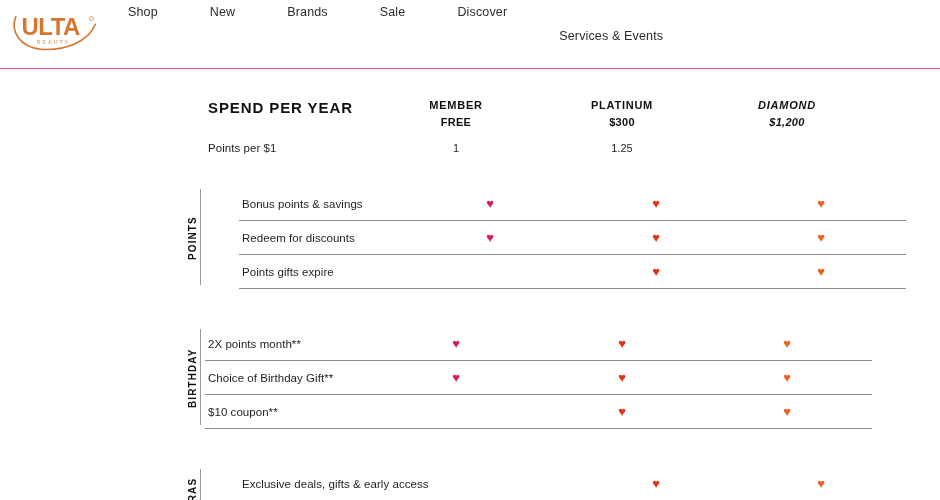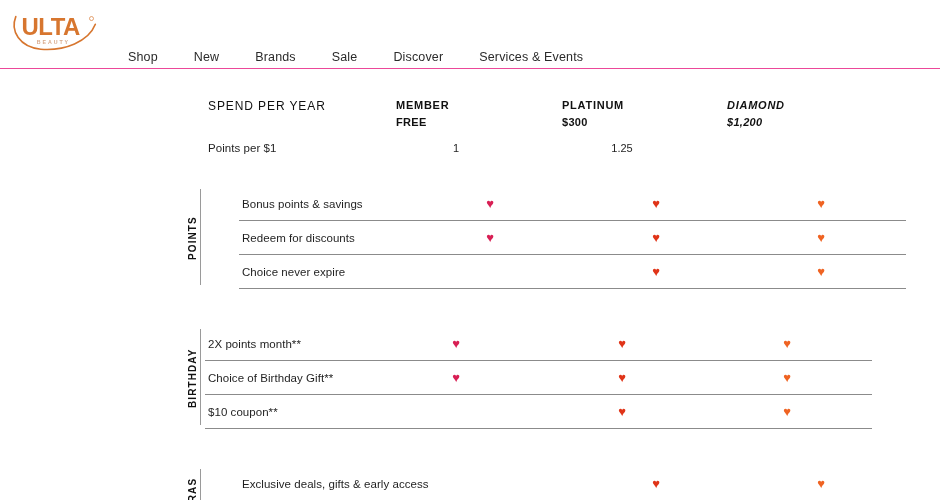--- a/index.html
+++ b/index.html
@@ -34,36 +34,36 @@
     height: 46px;
     display: block;
   }
 
   .nav {
     position: absolute;
     left: 128px;
     top: 0;
     height: 69px;
     display: flex;
-    align-items: flex-end;
-    gap: 0;
+    align-items: flex-start;
+    gap: 16px;
   }
 
   .nav-item {
     font-size: 12.5px;
     color: #2b2b2b;
     letter-spacing: 0.15px;
     text-decoration: none;
     white-space: nowrap;
     cursor: pointer;
     padding: 6px 0;
     margin-right: 36px;
     line-height: 1;
   }
-  .nav-item:last-child { margin-right: 0; }
+  .nav-item:last-child { margin-right: 0; margin-top: 24px; }
 
   
   .rewards-wrap {
     position: relative;
     width: 940px;
     height: 431px;
     background: #ffffff;
     overflow: hidden;
   }
 
@@ -124,31 +124,31 @@
   .header-row {
     position: relative;
     width: 940px;
     height: 62px;
   }
 
   .hdr-spend {
     position: absolute;
     left: 208px;
     top: 30px;
-    font-size: 12px;
-    font-weight: normal;
+    font-size: 15px;
+    font-weight: bold;
     letter-spacing: 0.9px;
     color: #111;
   }
 
   .hdr-tier {
     position: absolute;
     top: 28px;
     width: 120px;
-    text-align: left;
+    text-align: center;
     font-size: 11px;
     font-weight: bold;
     letter-spacing: 0.75px;
     color: #111;
     line-height: 1.55;
   }
   .hdr-tier .tier-sub {
     display: block;
     font-size: 11px;
     font-weight: bold;
@@ -269,21 +269,21 @@
               <span class="heart heart-member">♥</span>
             </div>
             <div class="cell-val col-platinum">
               <span class="heart heart-platinum">♥</span>
             </div>
             <div class="cell-val col-diamond">
               <span class="heart heart-diamond">♥</span>
             </div>
           </div>
           <div class="row divided">
-            <div class="cell-feature">Choice never expire</div>
+            <div class="cell-feature">Points gifts expire</div>
             <div class="cell-val col-member">
               <span class="heart heart-member heart-empty">♥</span>
             </div>
             <div class="cell-val col-platinum">
               <span class="heart heart-platinum">♥</span>
             </div>
             <div class="cell-val col-diamond">
               <span class="heart heart-diamond">♥</span>
             </div>
           </div>

